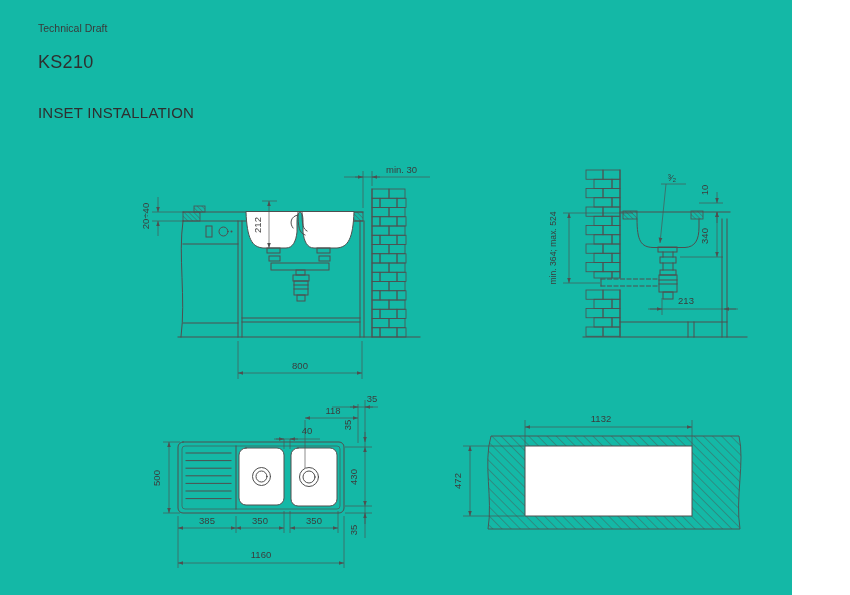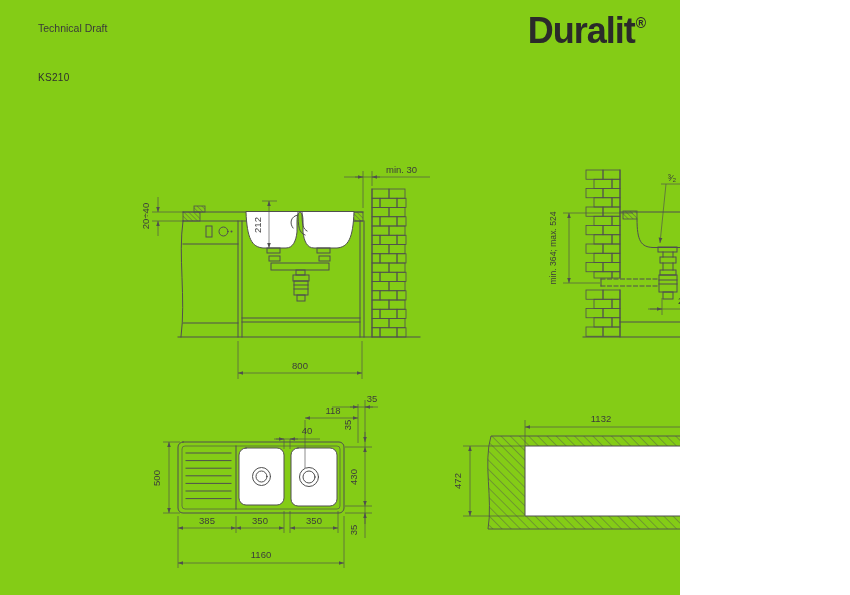--- a/index.html
+++ b/index.html
@@ -1,20 +1,20 @@
 <!DOCTYPE html>
 <html><head>
 <meta charset="utf-8">
 <style>
   html,body{margin:0;padding:0;background:#fff;}
-  #page{position:relative;width:680px;height:595px;background:#84cc16;overflow:hidden;
+  #page{position:relative;width:792px;height:595px;background:#14b8a6;overflow:hidden;
         font-family:"Liberation Sans","DejaVu Sans",sans-serif;}
   .hdr{position:absolute;color:#2f2f2f;}
   #doc-type{left:38px;top:22px;font-size:10.5px;color:#3a3a3a;}
-  #model{left:38px;top:52px;font-size:10px;letter-spacing:.3px;margin-top:20px;}
+  #model{left:38px;top:52px;font-size:18px;letter-spacing:.3px;}
   #title-el{left:38px;top:86px;font-size:15px;letter-spacing:.2px;}
   #title-en{left:38px;top:104px;font-size:15px;letter-spacing:.2px;}
   #logo{position:absolute;top:10px;right:36px;font-weight:700;font-size:36px;
         letter-spacing:-1px;color:#2a2a2a;}
   #logo sup{font-size:14px;font-weight:700;position:relative;top:-2px;left:1px;}
   svg{position:absolute;left:0;top:0;}
   .ln{stroke:#4f4f4f;stroke-width:1;fill:none;stroke-linecap:square;}
   .tn{stroke:#4f4f4f;stroke-width:.65;fill:none;}
   .dm{stroke:#4f4f4f;stroke-width:.65;fill:none;}
   .dsh{stroke-dasharray:4 2.5;}
@@ -26,21 +26,21 @@
   .t10{font-size:9.5px;}
   .t9{font-size:8.6px;}
 </style>
 </head>
 <body>
 
 <div id="page">
 
   <div id="doc-type" class="hdr">Technical Draft</div>
   <div id="model" class="hdr">KS210</div>
-  <div id="logo"><span>Duralit</span><sup>®</sup></div>
+  <div id="title-en" class="hdr">INSET INSTALLATION</div>
 
   <svg width="850" height="595" viewBox="0 0 850 595">
     <defs>
       <marker id="arr" viewBox="0 0 10 8" refX="9.5" refY="4" markerWidth="9" markerHeight="7" orient="auto-start-reverse">
         <path d="M0,0.6 L9.5,4 L0,7.4 Z" fill="#4f4f4f"></path>
       </marker>
       <pattern id="hatchS" width="3.4" height="3.4" patternUnits="userSpaceOnUse" patternTransform="rotate(-45)">
         <line x1="0" y1="0" x2="0" y2="3.4" stroke="#4f4f4f" stroke-width="0.8"></line>
       </pattern>
       <pattern id="hatchD" width="6.5" height="6.5" patternUnits="userSpaceOnUse" patternTransform="rotate(-45)">

